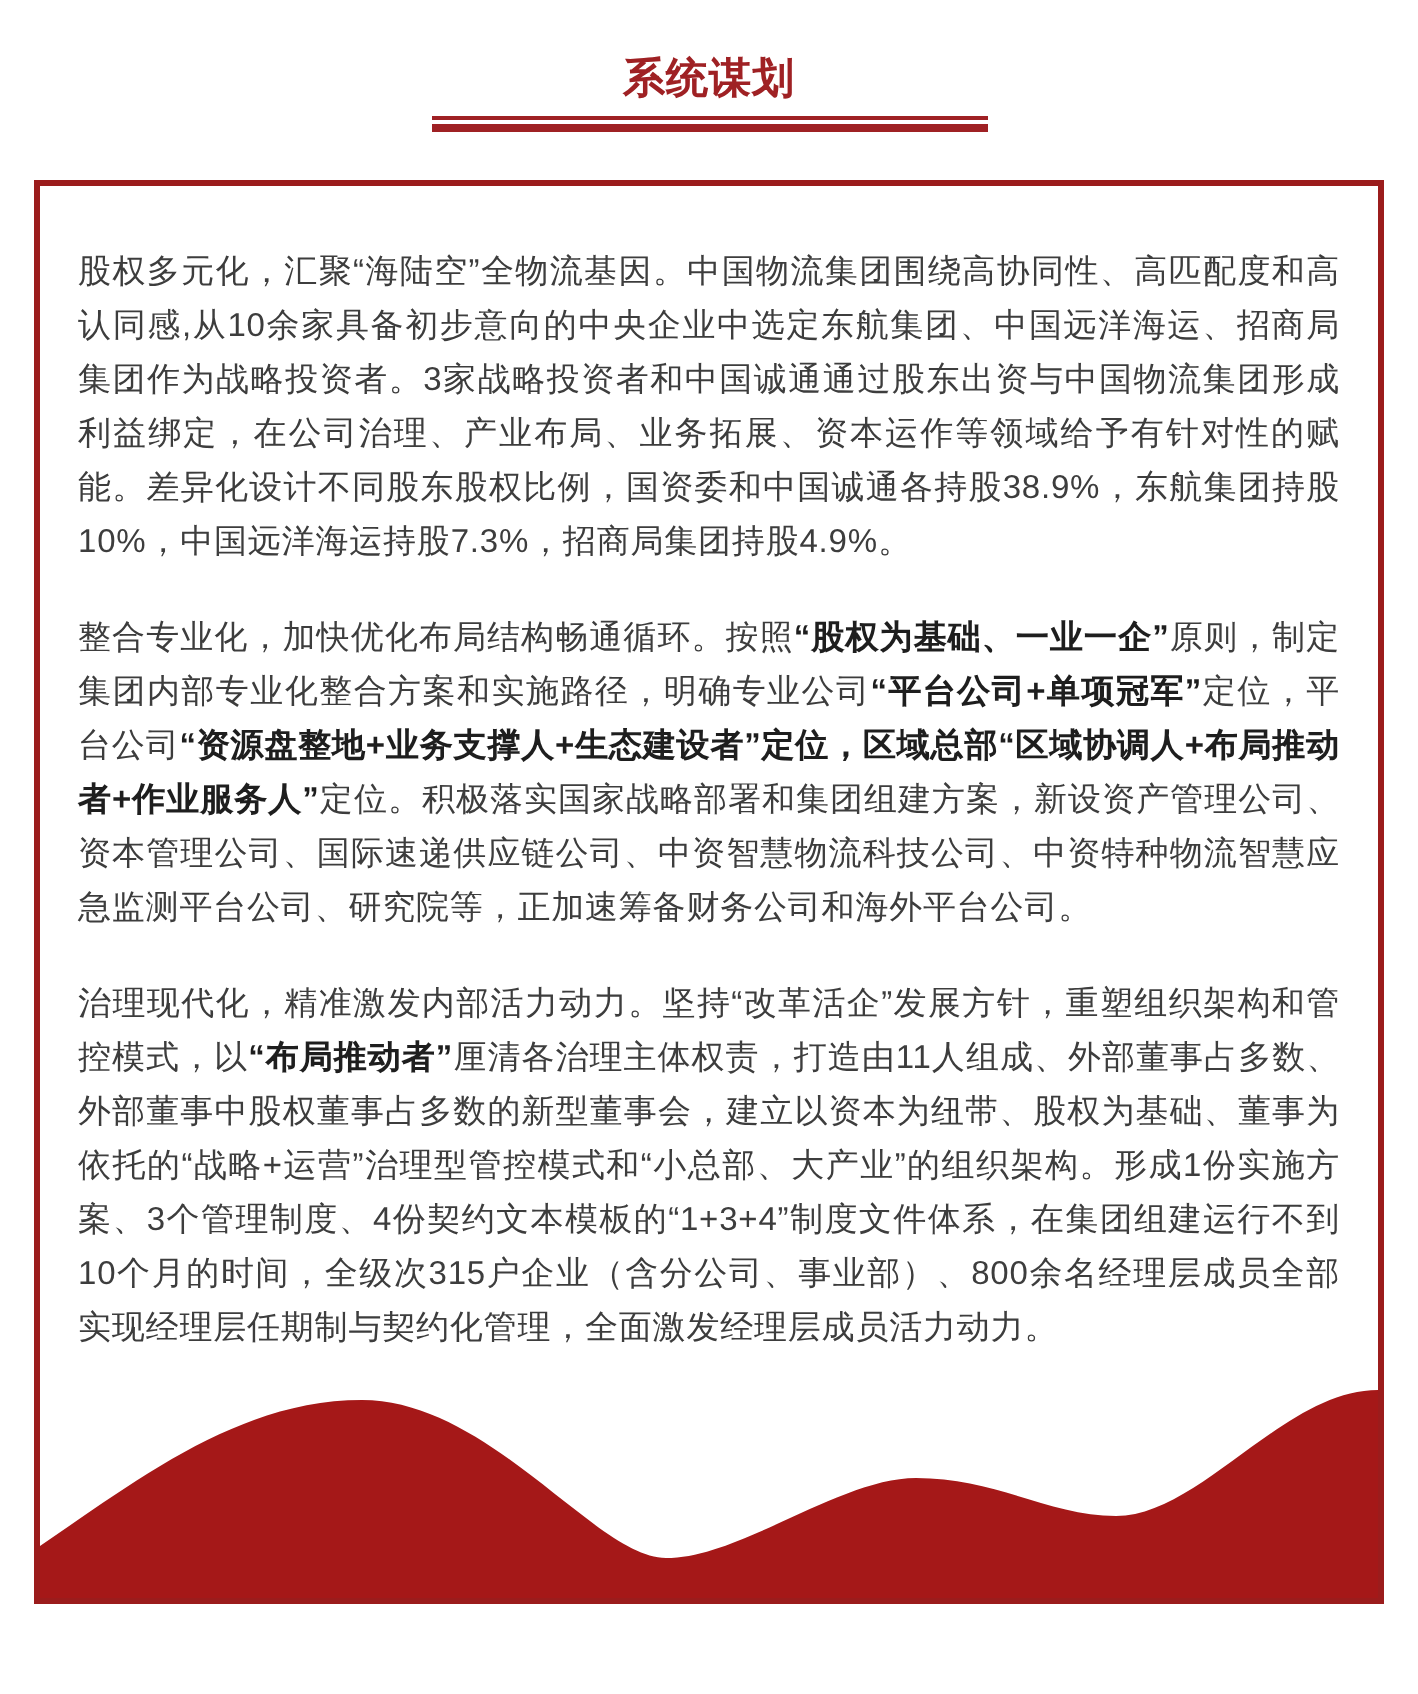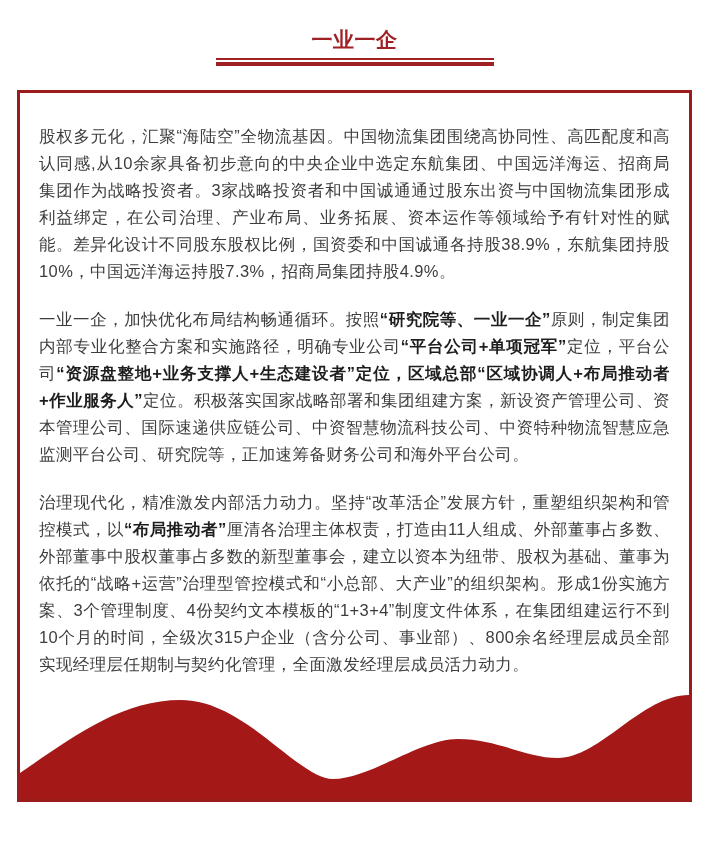--- a/index.html
+++ b/index.html
@@ -69,32 +69,32 @@
     z-index:1;
   }
   .wave path{fill:var(--wave);}
 </style>
 </head>
 <body>
 
 <div class="page">
 
   <header class="article-header">
-    <h1 class="title-line">一业一企</h1>
+    <h1 class="title-line">系统谋划</h1>
     <div class="title-underline">
       <div class="thin"></div>
       <div class="gap"></div>
       <div class="thick"></div>
     </div>
   </header>
 
   <section class="card">
     <div class="paragraphs">
         <p><span>股权多元化，汇聚“海陆空”全物流基因。中国物流集团围绕高协同性、高匹配度和高认同感,从10余家具备初步意向的中央企业中选定东航集团、中国远洋海运、招商局集团作为战略投资者。3家战略投资者和中国诚通通过股东出资与中国物流集团形成利益绑定，在公司治理、产业布局、业务拓展、资本运作等领域给予有针对性的赋能。差异化设计不同股东股权比例，国资委和中国诚通各持股38.9%，东航集团持股10%，中国远洋海运持股7.3%，招商局集团持股4.9%。</span></p>
-        <p><span>一业一企，加快优化布局结构畅通循环。按照</span><strong>“研究院等、一业一企”</strong><span>原则，制定集团内部专业化整合方案和实施路径，明确专业公司</span><strong>“平台公司+单项冠军”</strong><span>定位，平台公司</span><strong>“资源盘整地+业务支撑人+生态建设者”定位，区域总部“区域协调人+布局推动者+作业服务人”</strong><span>定位。积极落实国家战略部署和集团组建方案，新设资产管理公司、资本管理公司、国际速递供应链公司、中资智慧物流科技公司、中资特种物流智慧应急监测平台公司、研究院等，正加速筹备财务公司和海外平台公司。</span></p>
+        <p><span>整合专业化，加快优化布局结构畅通循环。按照</span><strong>“股权为基础、一业一企”</strong><span>原则，制定集团内部专业化整合方案和实施路径，明确专业公司</span><strong>“平台公司+单项冠军”</strong><span>定位，平台公司</span><strong>“资源盘整地+业务支撑人+生态建设者”定位，区域总部“区域协调人+布局推动者+作业服务人”</strong><span>定位。积极落实国家战略部署和集团组建方案，新设资产管理公司、资本管理公司、国际速递供应链公司、中资智慧物流科技公司、中资特种物流智慧应急监测平台公司、研究院等，正加速筹备财务公司和海外平台公司。</span></p>
         <p><span>治理现代化，精准激发内部活力动力。坚持“改革活企”发展方针，重塑组织架构和管控模式，以</span><strong>“布局推动者”</strong><span>厘清各治理主体权责，打造由11人组成、外部董事占多数、外部董事中股权董事占多数的新型董事会，建立以资本为纽带、股权为基础、董事为依托的“战略+运营”治理型管控模式和“小总部、大产业”的组织架构。形成1份实施方案、3个管理制度、4份契约文本模板的“1+3+4”制度文件体系，在集团组建运行不到10个月的时间，全级次315户企业（含分公司、事业部）、800余名经理层成员全部实现经理层任期制与契约化管理，全面激发经理层成员活力动力。</span></p>
       </div>
     <svg class="wave" viewBox="0 0 669 112" preserveAspectRatio="none" aria-hidden="true">
       <path d="M0,86 C50,52 100,13 161,13 C225,13 278,92 313,92 C350,92 400,52 438,52 C478,52 505,71 538,71 C580,71 622,8 669,8 L669,112 L0,112 Z"></path>
     </svg>
   </section>
 
 </div>
 
 </body></html>

